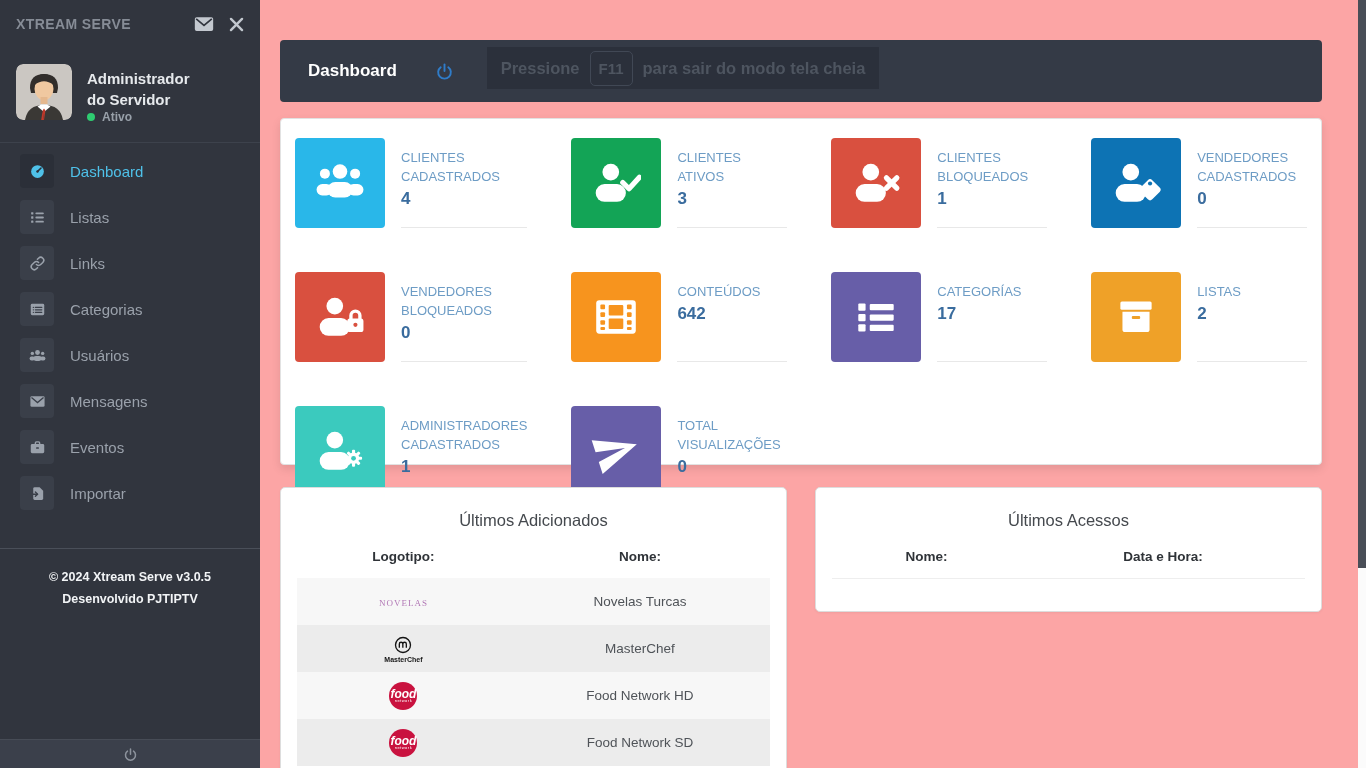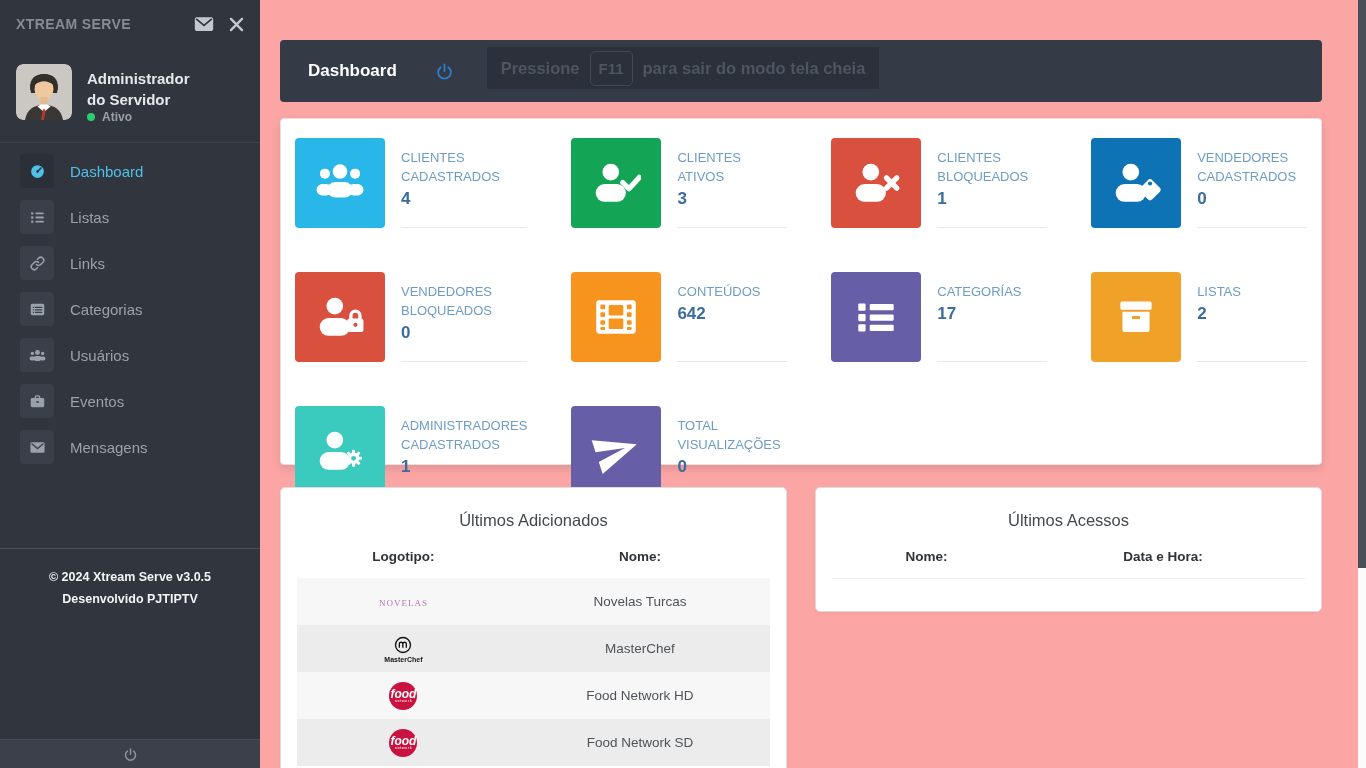--- a/index.html
+++ b/index.html
@@ -203,35 +203,47 @@
               <rect x="15.7" y="13.5" width="7.5" height="5.4" rx="2.7"></rect>
               <circle cx="12" cy="7.8" r="3.4"></circle>
               <rect x="6.2" y="12.8" width="11.6" height="7" rx="3.5"></rect>
             </svg>
           </span>
         <span class="menu-label">Usuários</span>
       </div>
       <div class="menu-item">
         <span class="icon-box">
             <svg width="17" height="17" viewBox="0 0 24 24">
+              <rect x="2" y="4.5" width="20" height="15" rx="2" fill="currentColor"></rect>
+              <path d="M3.5 6.5 L12 13.5 L20.5 6.5" fill="none" stroke="#3a3f49" stroke-width="1.8"></path>
+            </svg>
+          </span>
+        <span class="menu-label">Mensagens</span>
+      </div>
+      <div class="menu-item">
+        <span class="icon-box">
+            <svg width="17" height="17" viewBox="0 0 24 24">
               <path d="M9 7V5.5A1.5 1.5 0 0 1 10.5 4h3A1.5 1.5 0 0 1 15 5.5V7" fill="none" stroke="currentColor" stroke-width="2"></path>
               <rect x="2.5" y="7" width="19" height="13" rx="2" fill="currentColor"></rect>
               <rect x="10" y="11.5" width="4" height="2.4" rx="0.8" fill="#3a3f49"></rect>
             </svg>
           </span>
         <span class="menu-label">Eventos</span>
       </div>
       <div class="menu-item">
         <span class="icon-box">
             <svg width="17" height="17" viewBox="0 0 24 24">
-              <rect x="2" y="4.5" width="20" height="15" rx="2" fill="currentColor"></rect>
-              <path d="M3.5 6.5 L12 13.5 L20.5 6.5" fill="none" stroke="#3a3f49" stroke-width="1.8"></path>
-            </svg>
-          </span>
-        <span class="menu-label">Mensagens</span>
+              <path d="M6 5a2 2 0 0 1 2-2h7l5 5v11a2 2 0 0 1-2 2H8a2 2 0 0 1-2-2V5z" fill="currentColor"></path>
+              <g stroke="#3a3f49" stroke-width="2" fill="none" stroke-linecap="round" stroke-linejoin="round">
+                <line x1="2" y1="13" x2="12" y2="13"></line>
+                <polyline points="9,10 12,13 9,16"></polyline>
+              </g>
+            </svg>
+          </span>
+        <span class="menu-label">Importar</span>
       </div>
     </div>
 
     <div class="sidebar-footer">
       <div>© 2024 Xtream Serve v3.0.5</div>
       <div>Desenvolvido PJTIPTV</div>
     </div>
 
     <div class="power-bar">
       <svg width="15" height="15" viewBox="0 0 24 24">

